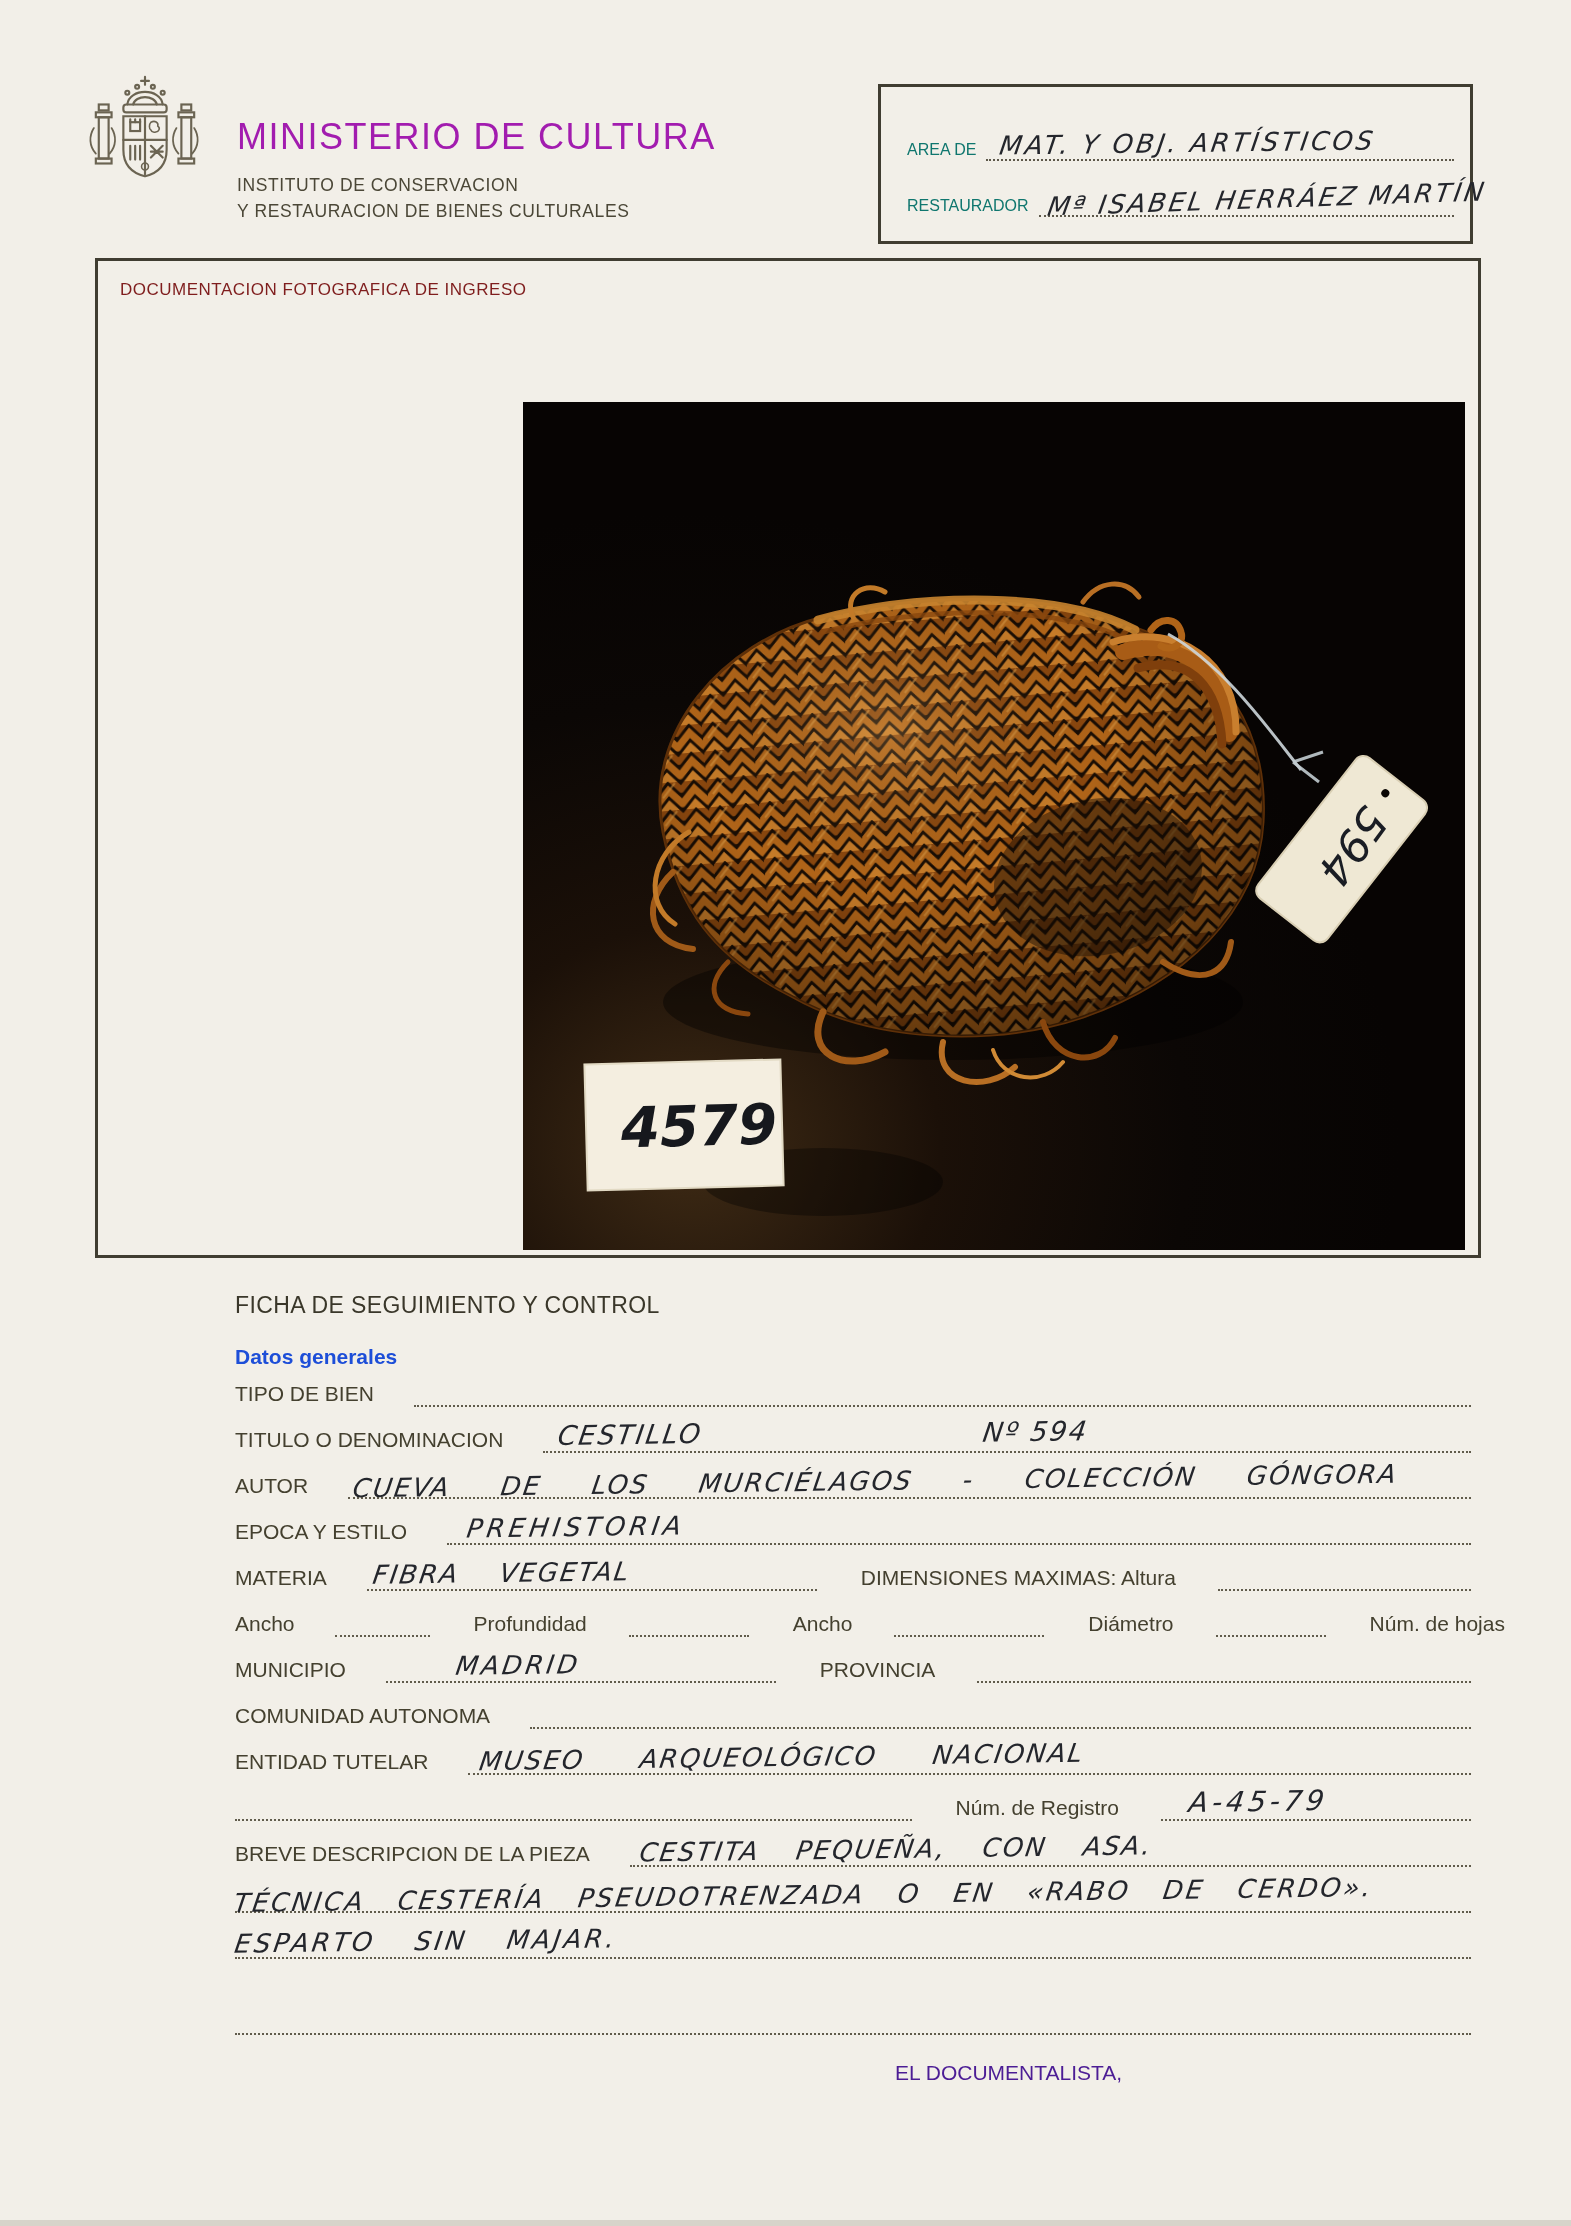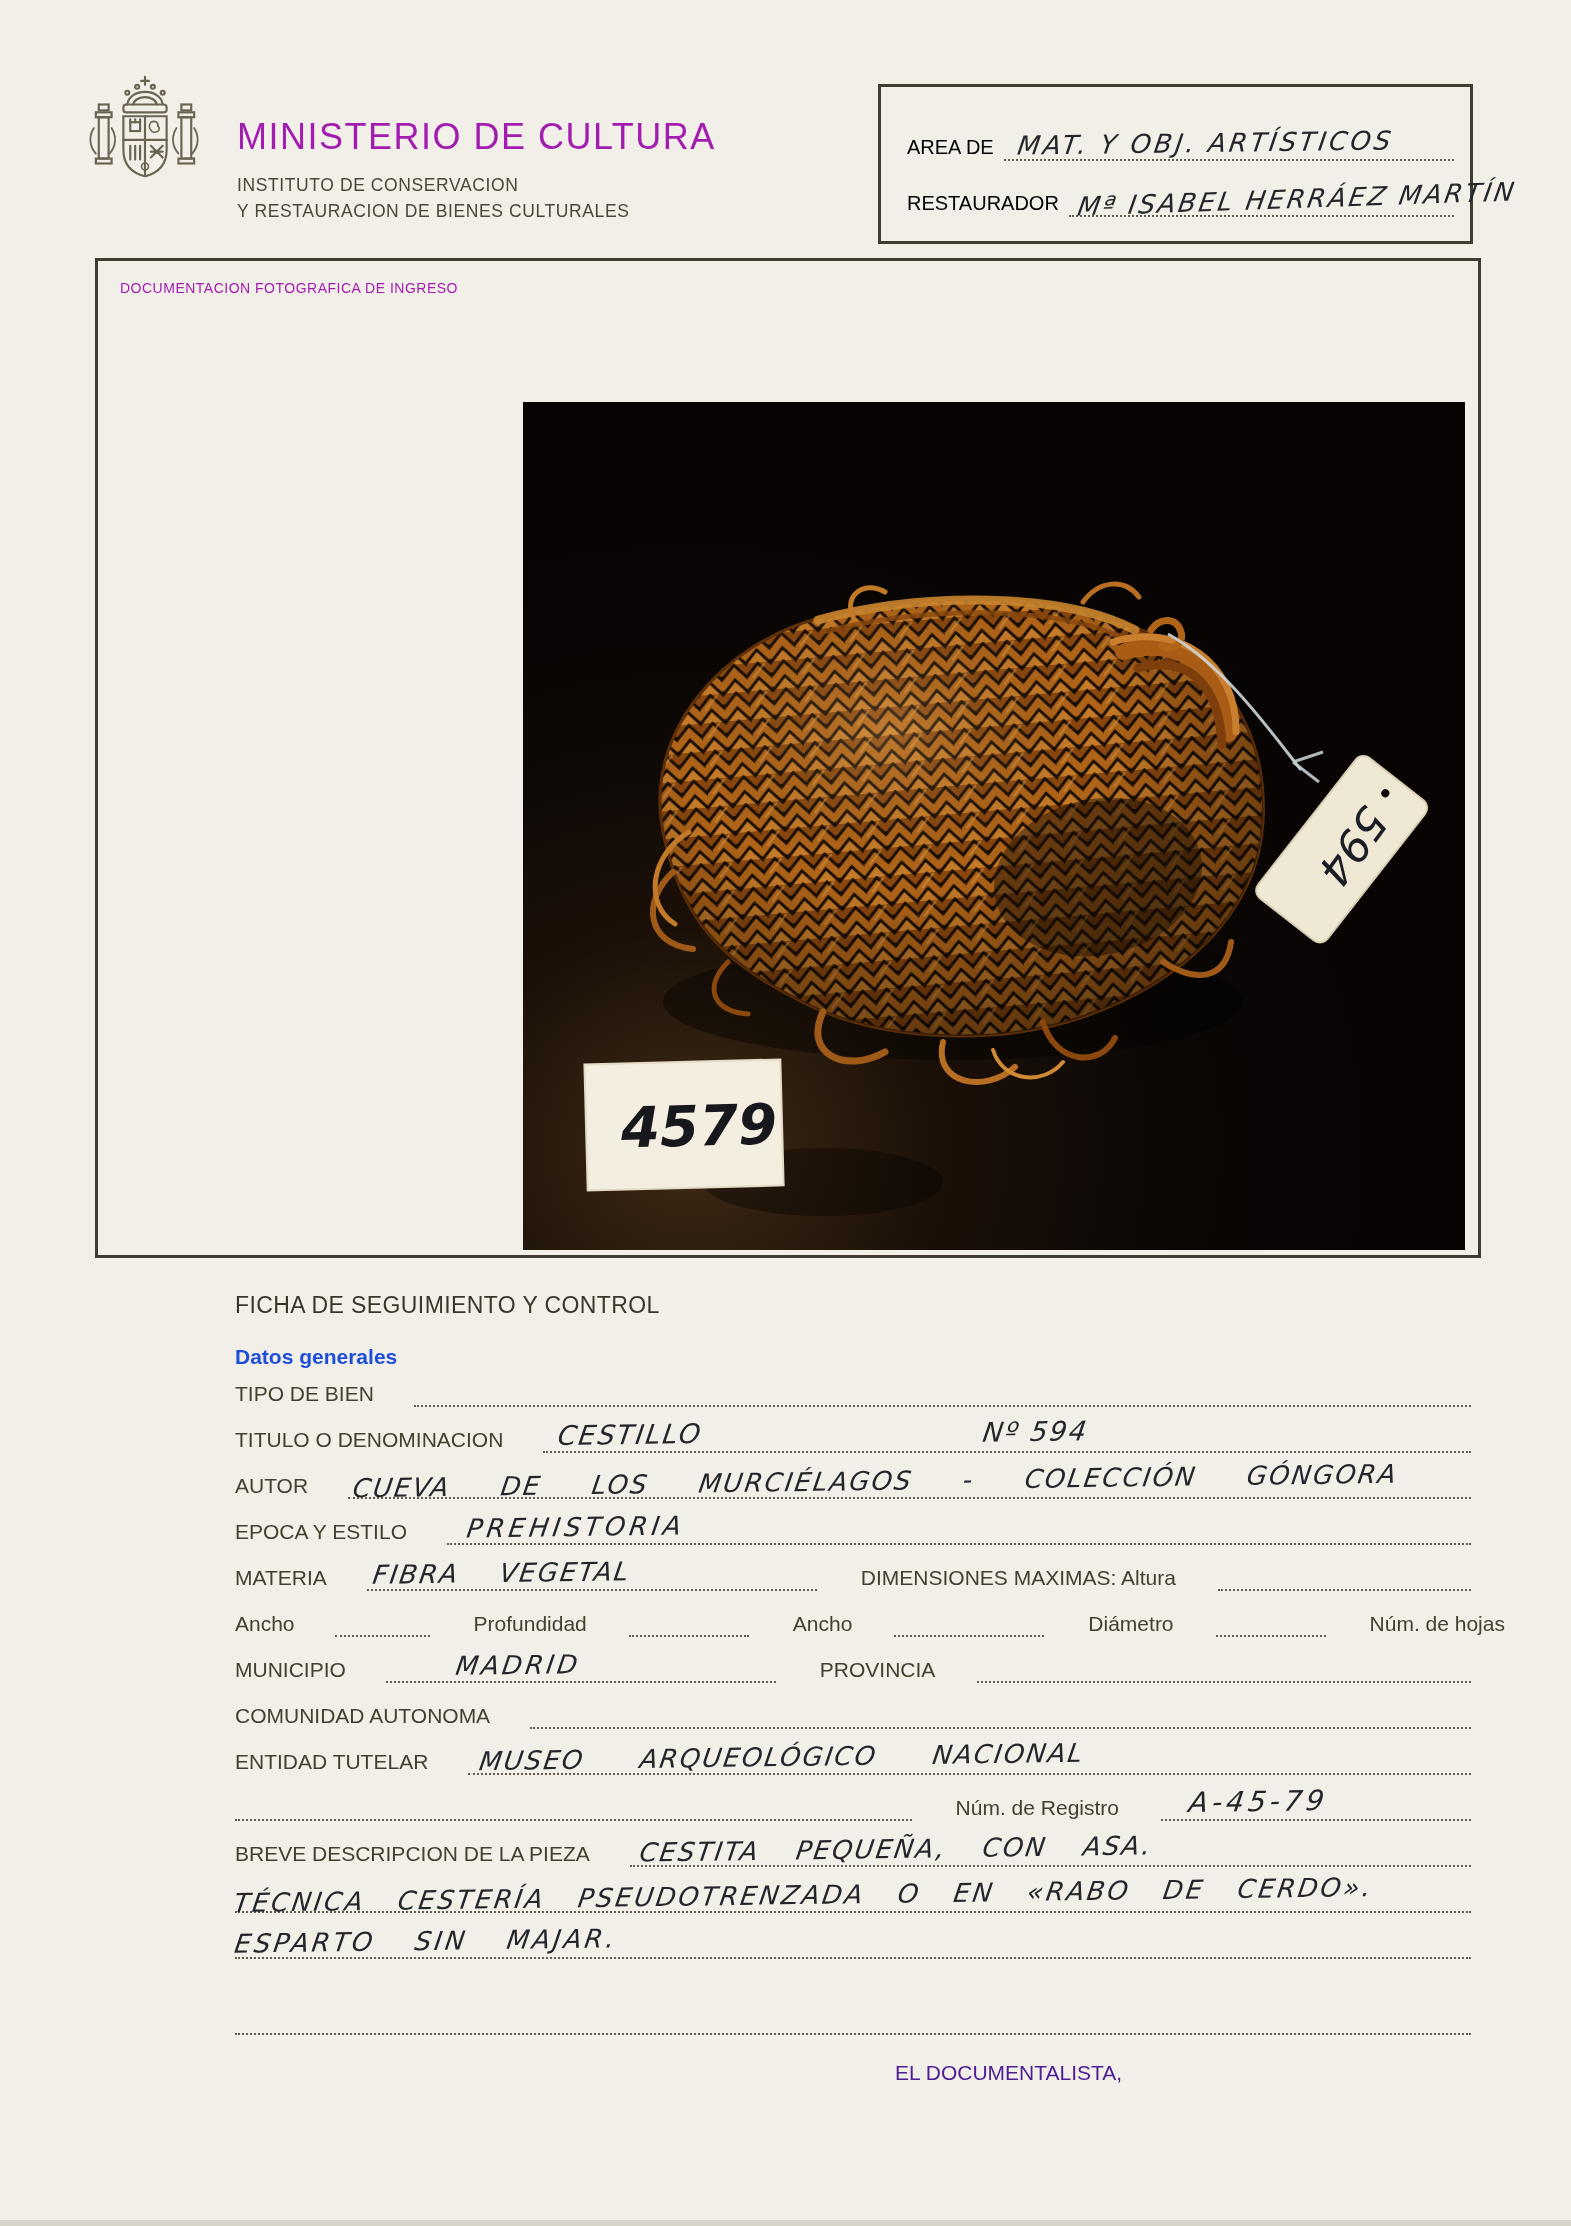--- a/index.html
+++ b/index.html
@@ -12,32 +12,32 @@
   .abs{position:absolute;}
   
   .logo{left:86px;top:70px;width:118px;height:126px;}
   .ministry{left:237px;top:116px;font-size:36px;letter-spacing:1.5px;color:#a21caf;}
   .institute{left:237px;top:172px;width:470px;text-align:left;font-size:17.5px;
     letter-spacing:.6px;line-height:26px;color:#4b4737;}
   
   .area-box{left:878px;top:84px;width:595px;height:160px;border:3px solid #403d31;
     box-sizing:border-box;padding:18px 16px 0 26px;}
   .boxrow{display:flex;align-items:flex-end;height:56px;}
-  .boxlbl{font-size:20px;color:#000000;white-space:nowrap;padding:0 10px 2px 0;}
+  .boxlbl{font-size:16px;color:#0f766e;white-space:nowrap;padding:0 10px 2px 0;}
   .dotline{flex:1;min-width:0;border-bottom:2px dotted #5d584a;height:100%;
     display:flex;align-items:flex-end;position:relative;}
   
   .hw{font-family:"DejaVu Sans",sans-serif;font-style:italic;color:#24262c;
     display:inline-block;transform:skewX(-9deg) rotate(-.8deg);
     letter-spacing:2px;font-size:26px;line-height:1;padding-bottom:3px;white-space:nowrap;}
   .hw-area{font-size:26px;margin-left:14px;letter-spacing:3px;}
   .hw-rest{font-size:26px;margin-left:10px;letter-spacing:2.5px;transform:skewX(-11deg) rotate(-2deg);}
   
   .photo-frame{left:95px;top:258px;width:1386px;height:1000px;border:3px solid #403d31;box-sizing:border-box;}
-  .photo-title{left:120px;top:280px;font-size:14px;letter-spacing:.5px;color:#a21caf;}
+  .photo-title{left:120px;top:280px;font-size:17px;letter-spacing:.5px;color:#7f1d1d;}
   .photo{left:523px;top:402px;width:942px;height:848px;}
   .photo svg{display:block;}
   
   .form-title{left:235px;top:1292px;font-size:23px;font-weight:normal;color:#3a372a;letter-spacing:.4px;}
   .form-subtitle{left:235px;top:1345px;font-size:21px;font-weight:bold;color:#1d4ed8;}
   .rows{left:235px;top:1361px;width:1236px;}
   .frow{display:flex;align-items:flex-end;height:46px;gap:32px;}
   .frow.tall{height:76px;}
   .lbl{font-size:21px;color:#44402f;white-space:nowrap;padding:0 8px 1px 0;}
   .lbl.mid{padding:0 10px 1px 12px;}

